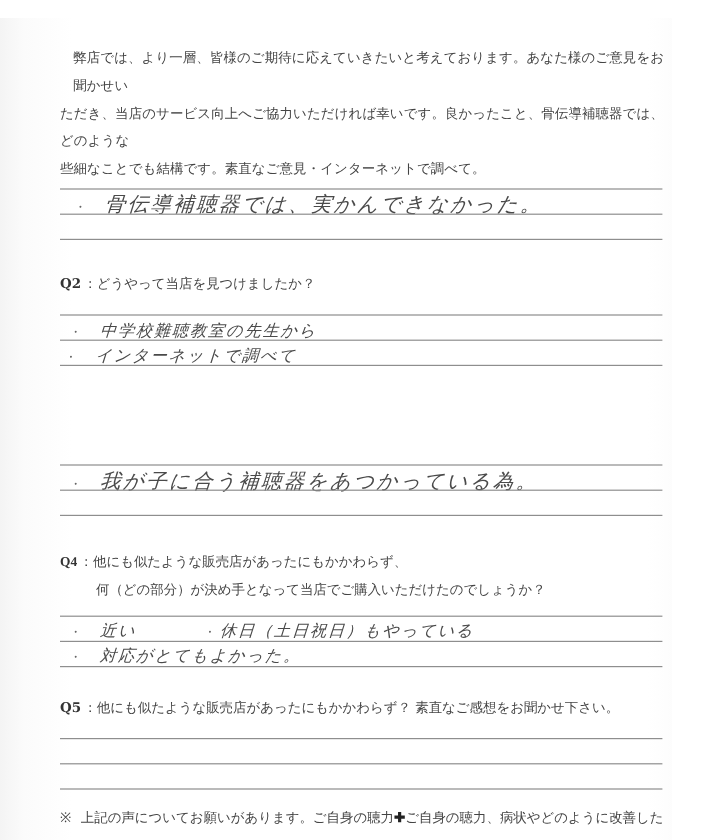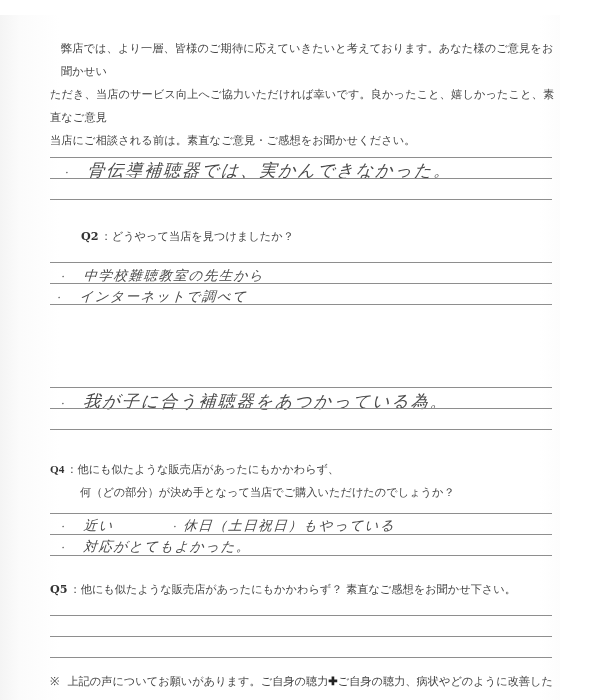--- a/index.html
+++ b/index.html
@@ -84,32 +84,32 @@
     .note .mark { margin-right: 8px; }
     .note .plus { font-weight: bold; color: #222; }
   </style>
 </head>
 <body>
 
 <div class="page">
 
   <div class="intro">
     <div class="indent">弊店では、より一層、皆様のご期待に応えていきたいと考えております。あなた様のご意見をお聞かせい</div>
-    <div>ただき、当店のサービス向上へご協力いただければ幸いです。良かったこと、嬉しかったこと、素直なご意見</div>
-    <div>当店にご相談される前は。素直なご意見・ご感想をお聞かせください。</div>
+    <div>ただき、当店のサービス向上へご協力いただければ幸いです。良かったこと、骨伝導補聴器では、どのような</div>
+    <div>些細なことでも結構です。素直なご意見・インターネットで調べて。</div>
   </div>
 
   <div class="rule" style="top:142px;"></div>
   <div class="hw" style="left:62px; top:144px;">
     <span class="bullet">・</span><span class="big">骨伝導補聴器では、実かんできなかった。</span>
   </div>
   <div class="rule" style="top:163px;"></div>
   <div class="rule" style="top:184px;"></div>
 
-  <div class="q" style="top:210px;margin-left:31px;">
+  <div class="q" style="top:210px;">
     <b>Q2</b><span>：</span><span>どうやって当店を見つけましたか？</span>
   </div>
   <div class="rule" style="top:247px;"></div>
   <div class="hw" style="left:58px; top:252px;">
     <span class="bullet">・</span><span>中学校難聴教室の先生から</span>
   </div>
   <div class="rule" style="top:268px;"></div>
   <div class="hw" style="left:54px; top:273px;">
     <span class="bullet">・</span><span>インターネットで調べて</span>
   </div>

